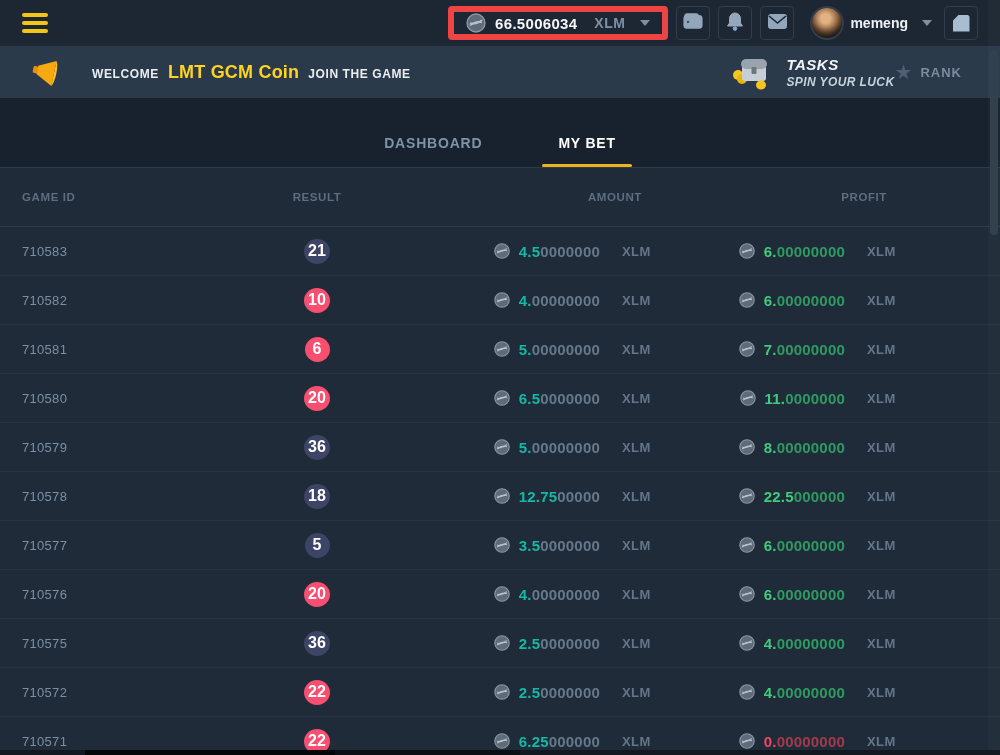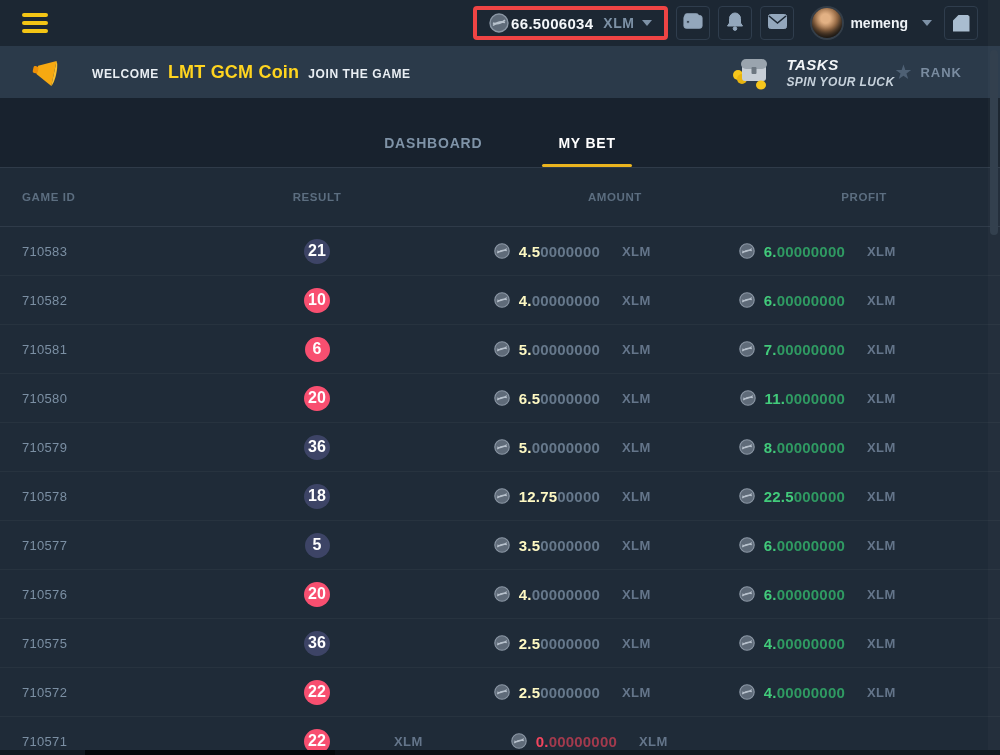--- a/index.html
+++ b/index.html
@@ -12,21 +12,21 @@
   
   .topbar {
     height:46px; background:#1c2733; display:flex; align-items:center;
     padding:0 22px; position:relative;
   }
   .hamburger { width:26px; display:flex; flex-direction:column; gap:4px; cursor:pointer; }
   .hamburger i { display:block; height:4px; border-radius:2px; background:#f3c515; }
   .topbar-right { margin-left:auto; display:flex; align-items:center; gap:8px; }
 
   .balance-box {
-    display:flex; align-items:center; gap:2px; border:4px solid #ef4444;
+    display:flex; align-items:center; gap:9px; border:6px solid #ef4444;
     border-radius:4px; height:34px; padding:0 12px; cursor:pointer;margin-left:24px;
   }
   .balance-amount { font-size:15px; font-weight:800; color:#f4f7fa; letter-spacing:.3px; }
   .balance-cur { font-size:14px; font-weight:700; color:#7d91a6; margin-left:8px; letter-spacing:.5px; }
   .caret { width:0; height:0; border-left:5px solid transparent; border-right:5px solid transparent;
            border-top:6px solid #7d91a6; display:inline-block; margin-left:6px; }
 
   .icon-btn {
     width:34px; height:34px; border:1px solid #2f3d4d; border-radius:4px;
     display:flex; align-items:center; justify-content:center; cursor:pointer;
@@ -96,21 +96,21 @@
   .gameid { font-size:13px; color:#7b8fa3; letter-spacing:.3px; }
   .badge {
     min-width:25px; height:25px; border-radius:50%; padding:0 4px;
     display:flex; align-items:center; justify-content:center;
     font-size:16px; font-weight:700; color:#fff;
   }
   .badge.navy { background:#3d4466; }
   .badge.pink { background:#f84f70; }
 
   .num { font-size:15px; font-weight:700; letter-spacing:.2px; white-space:nowrap; }
-  .num .hi { color:#fef9c3; }
+  .num .hi { color:#14b8a6; }
   .num .lo { color:#66788b; }
   .num.win .hi { color:#42cb7b; }
   .num.win .lo { color:#2f9a62; }
   .num.loss .hi { color:#f2455e; }
   .num.loss .lo { color:#a33a4d; }
   .xlm-label { font-size:13px; font-weight:700; color:#64758a; letter-spacing:.4px; }
 
   .coin { display:inline-flex; }
 
   
@@ -514,20 +514,30 @@
       </span>
       <span class="num win"><span class="hi">4.</span><span class="lo">00000000</span></span>
     </div>
     <div class="c-xlm-p xlm-label">XLM</div>
   </div>
       <div class="trow">
     <div class="c-id gameid">710571</div>
     <div class="c-result">
       <span class="badge pink">22</span>
     </div>
+    <div class="c-amount">
+      <span class="coin">
+        <svg width="16" height="16" viewBox="0 0 20 20">
+              <circle cx="10" cy="10" r="9" fill="#5f6b79" stroke="#8b97a5" stroke-width="1.4"></circle>
+              <path d="M4 12.5 Q10 7.5 16 9.5" stroke="#b7c1cc" stroke-width="1.6" fill="none"></path>
+              <path d="M4 10 Q10 12.5 16 7" stroke="#b7c1cc" stroke-width="1.6" fill="none"></path>
+            </svg>
+      </span>
+      <span class="num"><span class="hi">6.25</span><span class="lo">000000</span></span>
+    </div>
     <div class="c-xlm-a xlm-label">XLM</div>
     <div class="c-profit">
       <span class="coin">
         <svg width="16" height="16" viewBox="0 0 20 20">
               <circle cx="10" cy="10" r="9" fill="#5f6b79" stroke="#8b97a5" stroke-width="1.4"></circle>
               <path d="M4 12.5 Q10 7.5 16 9.5" stroke="#b7c1cc" stroke-width="1.6" fill="none"></path>
               <path d="M4 10 Q10 12.5 16 7" stroke="#b7c1cc" stroke-width="1.6" fill="none"></path>
             </svg>
       </span>
       <span class="num loss"><span class="hi">0.</span><span class="lo">00000000</span></span>

